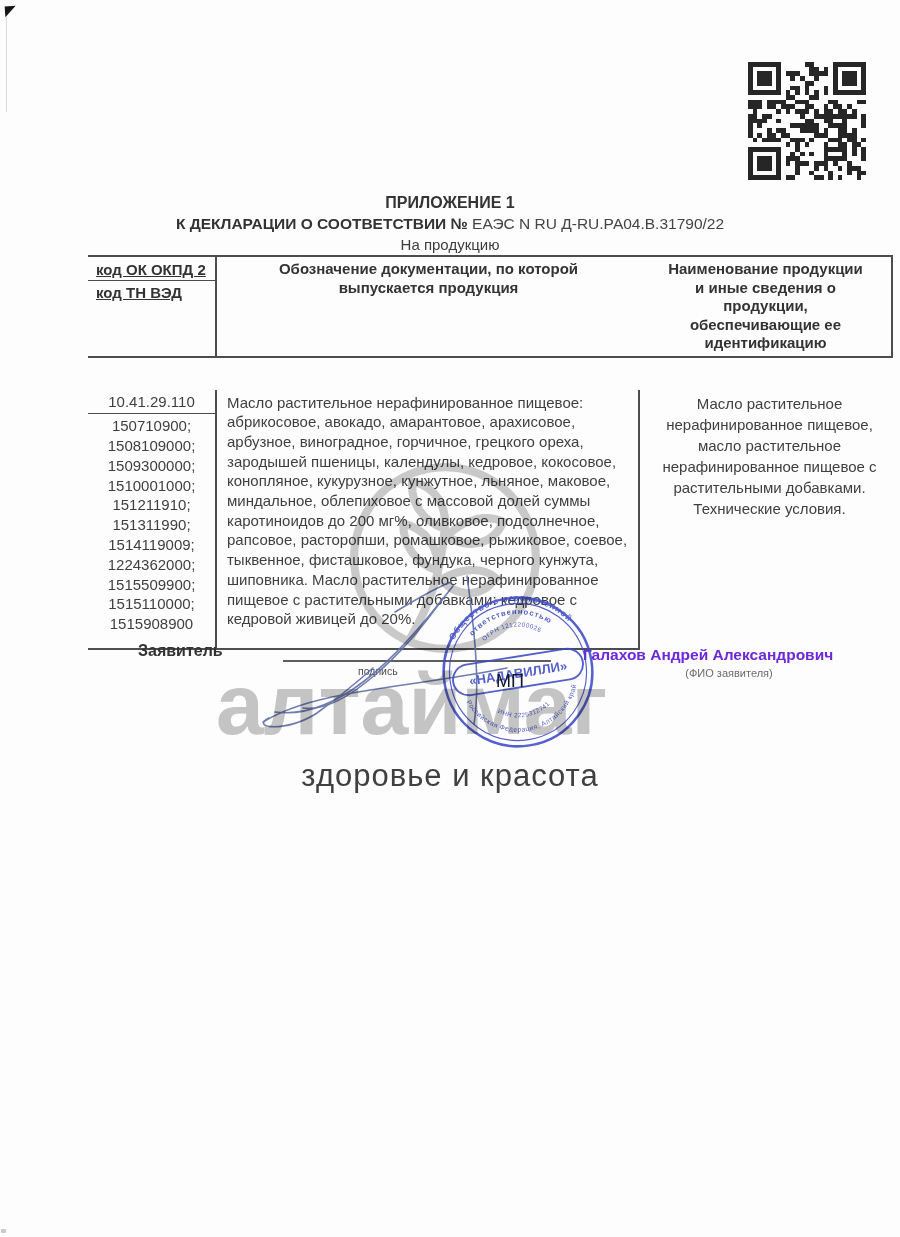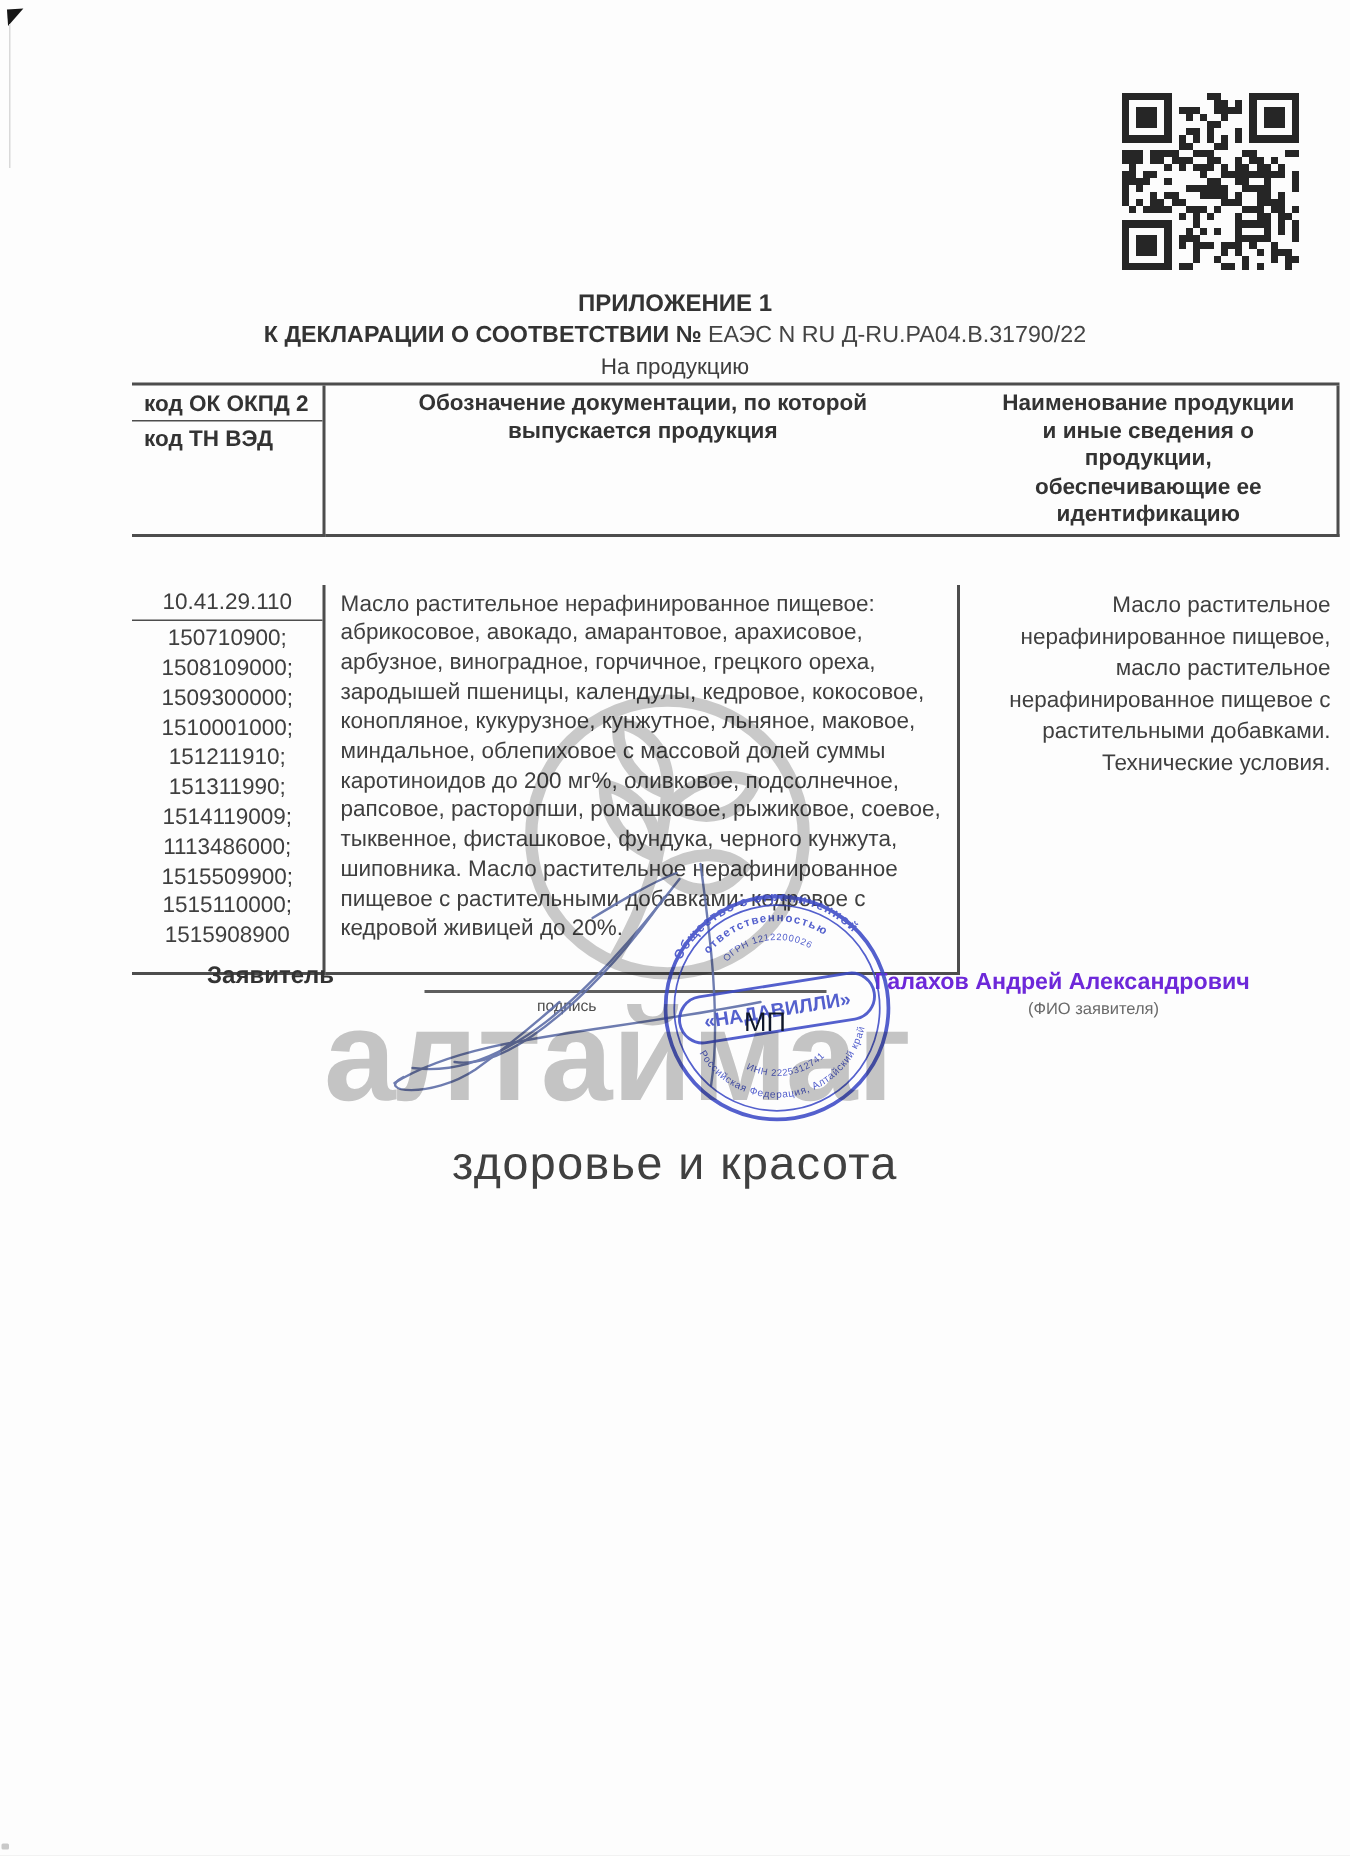--- a/index.html
+++ b/index.html
@@ -17,33 +17,33 @@
   .title-block{position:absolute;left:0;top:192px;width:900px;text-align:center;line-height:21px;}
   .title-l1{font-weight:bold;font-size:16px;color:#333;}
   .title-l2{font-size:15.5px;color:#333;}
   .title-l2 .lbl{font-weight:bold;}
   .title-l2 .num{font-weight:normal;color:#444;margin-top:48px;}
   .title-l3{font-size:15px;color:#3d3d3d;}
   
   .tbl{position:absolute;left:88px;top:255px;width:805px;border-top:2px solid #4d4d4d;font-size:15px;}
   .tr{display:grid;grid-template-columns:129px 423px 253px;}
   .hc{border-bottom:2px solid #4d4d4d;font-weight:bold;color:#333;}
-  .hc1{border-right:2px solid #4d4d4d;display:flex;flex-direction:column;}
+  .hc1{border-right:2px solid #4d4d4d;display:flex;flex-direction:column;text-decoration:underline;}
   .hc1 .sub1{padding:4px 4px 2px 8px;border-bottom:1.5px solid #4d4d4d;}
   .hc1 .sub2{padding:3px 4px 4px 8px;flex:1;}
   .hc2{border-right:2px solid #4d4d4d;text-align:center;padding:3px 22px;line-height:18.5px;}
   .hc3{text-align:center;padding:3px 14px;line-height:18.5px;}
   .bc{min-height:258px;margin-top:32px;}
   .bc1{border-right:2px solid #4d4d4d;border-bottom:2px solid #4d4d4d;text-align:center;line-height:19.8px;color:#3f3f3f;}
   .okpd{padding-top:2px;border-bottom:1.5px solid #4d4d4d;padding-bottom:2px;}
   .code-list{padding-top:2px;}
   .bc2{border-right:2px solid #4d4d4d;border-bottom:2px solid #4d4d4d;color:#3f3f3f;}
   .bc2 p{margin:0;padding:3px 8px 6px 10px;line-height:19.7px;text-align:left;}
   .bc3{color:#3f3f3f;}
-  .bc3 p{margin:0;padding:3px 6px 0 12px;line-height:21px;text-align:right;}
+  .bc3 p{margin:0;padding:3px 6px 0 12px;line-height:21px;text-align:center;}
   .bc3 .tu{margin-top:22px;}
   
   .applicant{position:absolute;left:138px;top:642px;font-weight:bold;font-size:16px;color:#333;}
   .sig-line{position:absolute;left:283px;top:660px;width:268px;height:1.5px;background:#5e5e5e;z-index:2;}
   .sig-caption{position:absolute;left:358px;top:665px;font-size:10.5px;color:#4e4e4e;z-index:2;}
   .sig-scribble{position:absolute;left:245px;top:572px;width:300px;height:165px;z-index:3;}
   .mp{position:absolute;left:496px;top:671px;font-weight:normal;font-size:18px;color:#0f172a;z-index:5;}
   .name{position:absolute;left:583px;top:646px;width:300px;font-weight:bold;font-size:15.5px;color:#6d28d9;z-index:2;}
   .name-caption{position:absolute;left:583px;top:667px;width:292px;text-align:center;font-size:11px;color:#6a6a6a;z-index:2;}
   
@@ -401,21 +401,21 @@
       <div class="bc bc1">
         <div class="okpd">10.41.29.110</div>
         <div class="code-list">
             <div>150710900;</div>
             <div>1508109000;</div>
             <div>1509300000;</div>
             <div>1510001000;</div>
             <div>151211910;</div>
             <div>151311990;</div>
             <div>1514119009;</div>
-            <div>1113486000;</div>
+            <div>1224362000;</div>
             <div>1515509900;</div>
             <div>1515110000;</div>
             <div>1515908900</div>
           </div>
       </div>
       <div class="bc bc2">
         <p>Масло растительное нерафинированное пищевое: абрикосовое, авокадо, амарантовое, арахисовое, арбузное, виноградное, горчичное, грецкого ореха, зародышей пшеницы, календулы, кедровое, кокосовое, конопляное, кукурузное, кунжутное, льняное, маковое, миндальное, облепиховое с массовой долей суммы каротиноидов до 200 мг%, оливковое,  подсолнечное, рапсовое, расторопши, ромашковое, рыжиковое, соевое,  тыквенное, фисташковое, фундука,  черного кунжута, шиповника. Масло растительное нерафинированное пищевое с растительными добавками: кедровое с кедровой живицей до 20%.</p>
       </div>
       <div class="bc bc3">
         <p>Масло растительное нерафинированное пищевое, масло растительное нерафинированное пищевое с растительными добавками. Технические условия.</p>

